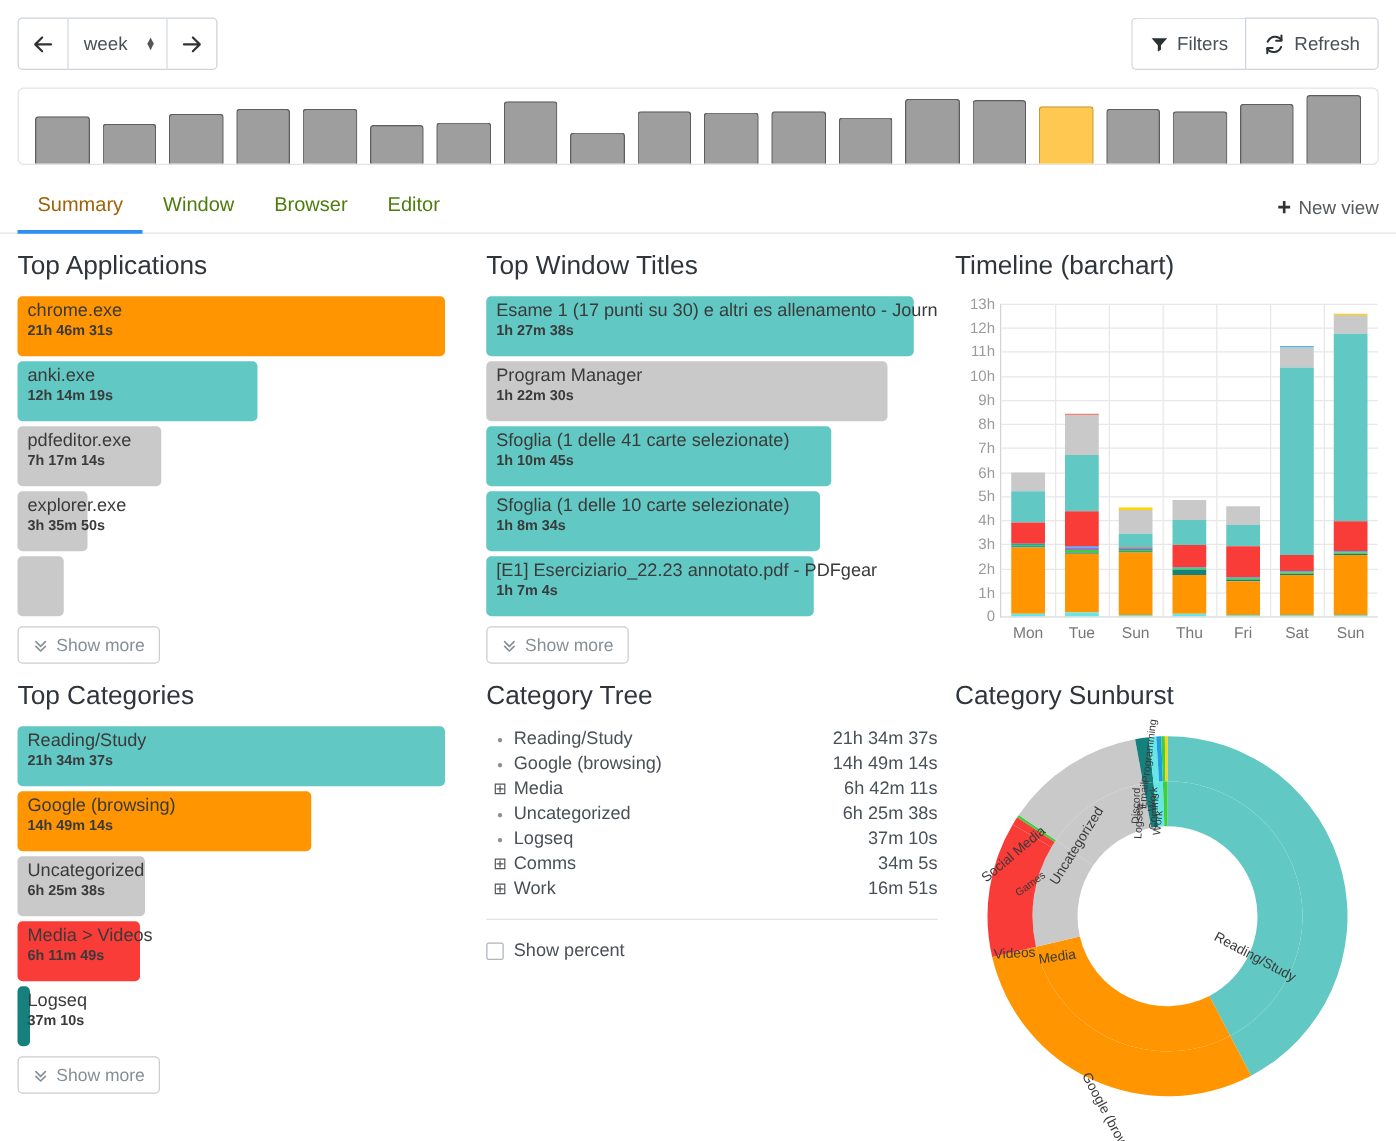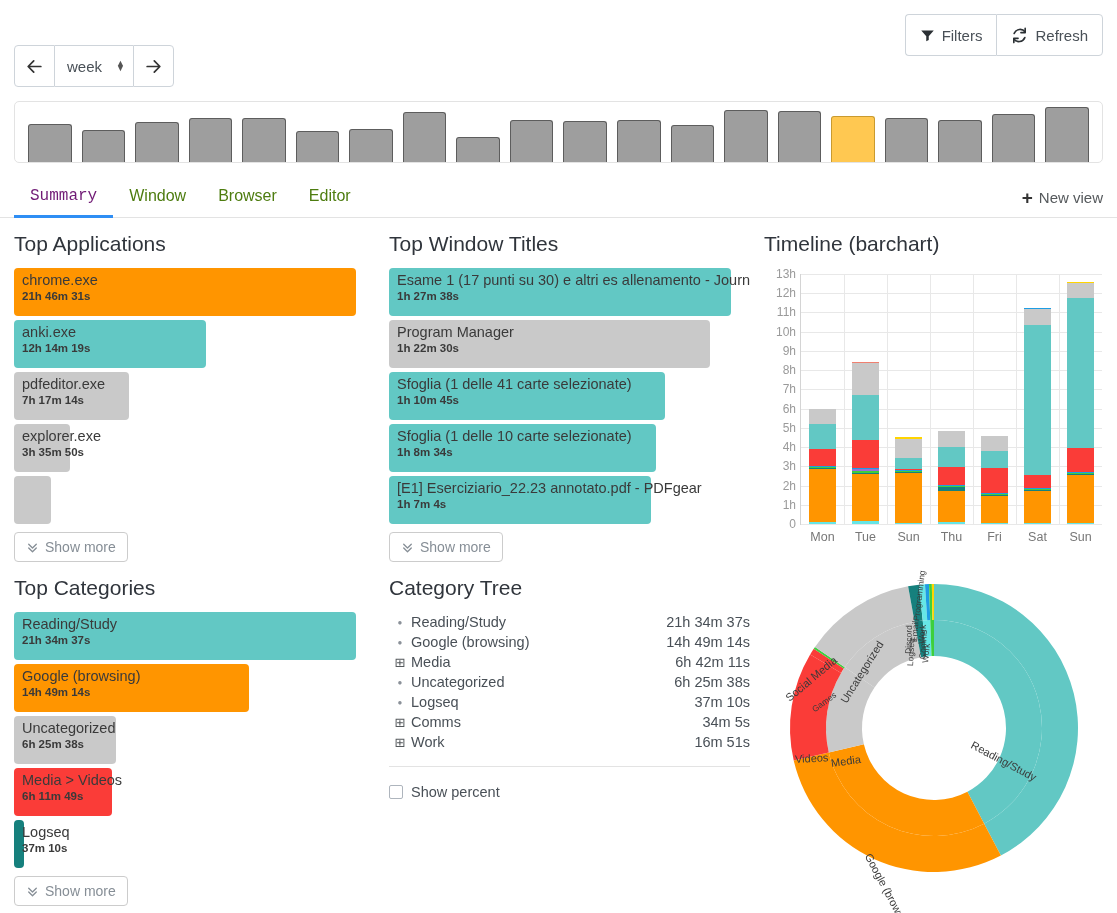--- a/index.html
+++ b/index.html
@@ -10,21 +10,21 @@
     font-family: "Liberation Sans", "DejaVu Sans", sans-serif;
     color: #373a3c;
     overflow: hidden;
   }
 
   
   .topbar {
     display: flex; align-items: flex-start; justify-content: space-between;
     padding: 14px 14px 0 14px;
   }
-  .period-group { display: flex; align-items: stretch; margin-top: 31px; }
+  .period-group { display: flex; align-items: stretch; }
   .btn-sq {
     width: 41px; height: 42px;
     border: 1px solid #ced4da;
     background: #fff;
     display: flex; align-items: center; justify-content: center;
     font-size: 19px; color: #333; cursor: pointer;
     border-radius: 4px;
   }
   .btn-sq.left { border-radius: 4px 0 0 4px; }
   .btn-sq.right { border-radius: 0 4px 4px 0; }
@@ -80,21 +80,21 @@
     border-bottom: 1px solid #e3e3e3;
     padding: 0 14px;
   }
   .tabs { display: flex; gap: 0; }
   .tab {
     padding: 6px 16px 10px 16px;
     font-size: 16px; color: #4d7c0f; cursor: pointer;
     border-bottom: 3px solid transparent;
     margin-bottom: -1px;
   }
-  .tab.active { color: #701a75; border-bottom-color: #2f8ef4; font-family: Liberation Mono, monospace; }
+  .tab.active { color: #a16207; border-bottom-color: #2f8ef4; }
   .newview {
     display: flex; align-items: center; gap: 6px;
     font-size: 15px; color: #55595c; cursor: pointer;
     padding-bottom: 10px;
   }
   .newview .plus { font-size: 19px; font-weight: bold; color: #333; line-height: 1; }
 
   
   .grid {
     display: grid;
@@ -563,20 +563,21 @@
         </div>
       </div>
     <div class="tree-div"></div>
     <div class="percent-row">
       <span class="cbx"></span>
       <span>Show percent</span>
     </div>
   </div>
 
   <div class="cell">
+    <h2 class="sec">Category Sunburst</h2>
     <div class="sun-wrap" id="sun-wrap">
       <svg width="340" height="310" viewBox="0 0 340 310">
         <g id="sun-g" transform="translate(170,152)">
             <path d="M 4.408728476930472e-15 -72 L 6.6130927153957075e-15 -108 A 108 108 0 0 1 50.164269552915194 95.64280453971676 L 33.44284636861013 63.761869693144504 A 72 72 0 0 0 4.408728476930472e-15 -72 Z" fill="#62c8c4"></path>
             <path d="M 33.44284636861013 63.761869693144504 L 50.164269552915194 95.64280453971676 A 108 108 0 0 1 -105.20867846417873 24.39536791731279 L -70.13911897611915 16.26357861154186 A 72 72 0 0 0 33.44284636861013 63.761869693144504 Z" fill="#ff9500"></path>
             <path d="M -70.13911897611915 16.26357861154186 L -105.20867846417873 24.39536791731279 A 108 108 0 0 1 -89.25564528076538 -60.80649459978913 L -59.503763520510255 -40.537663066526086 A 72 72 0 0 0 -70.13911897611915 16.26357861154186 Z" fill="#c9c9c9"></path>
             <path d="M -59.503763520510255 -40.537663066526086 L -89.25564528076538 -60.80649459978913 A 108 108 0 0 1 -19.428150174509323 -106.23816160305445 L -12.952100116339547 -70.82544106870297 A 72 72 0 0 0 -59.503763520510255 -40.537663066526086 Z" fill="#c9c9c9"></path>
             <path d="M -12.952100116339547 -70.82544106870297 L -19.428150174509323 -106.23816160305445 A 108 108 0 0 1 -11.276942815312227 -107.40963904948279 L -7.517961876874818 -71.60642603298852 A 72 72 0 0 0 -12.952100116339547 -70.82544106870297 Z" fill="#16807d"></path>
             <path d="M -7.517961876874818 -71.60642603298852 L -11.276942815312227 -107.40963904948279 A 108 108 0 0 1 -3.7384844453882824 -107.9352756704294 L -2.4923229635921884 -71.95685044695294 A 72 72 0 0 0 -7.517961876874818 -71.60642603298852 Z" fill="#66e6e6"></path>
             <path d="M -2.4923229635921884 -71.95685044695294 L -3.7384844453882824 -107.9352756704294 A 108 108 0 0 1 -1.983927814618712e-14 -108 L -1.3226185430791413e-14 -72 A 72 72 0 0 0 -2.4923229635921884 -71.95685044695294 Z" fill="#3dcf3d"></path>

